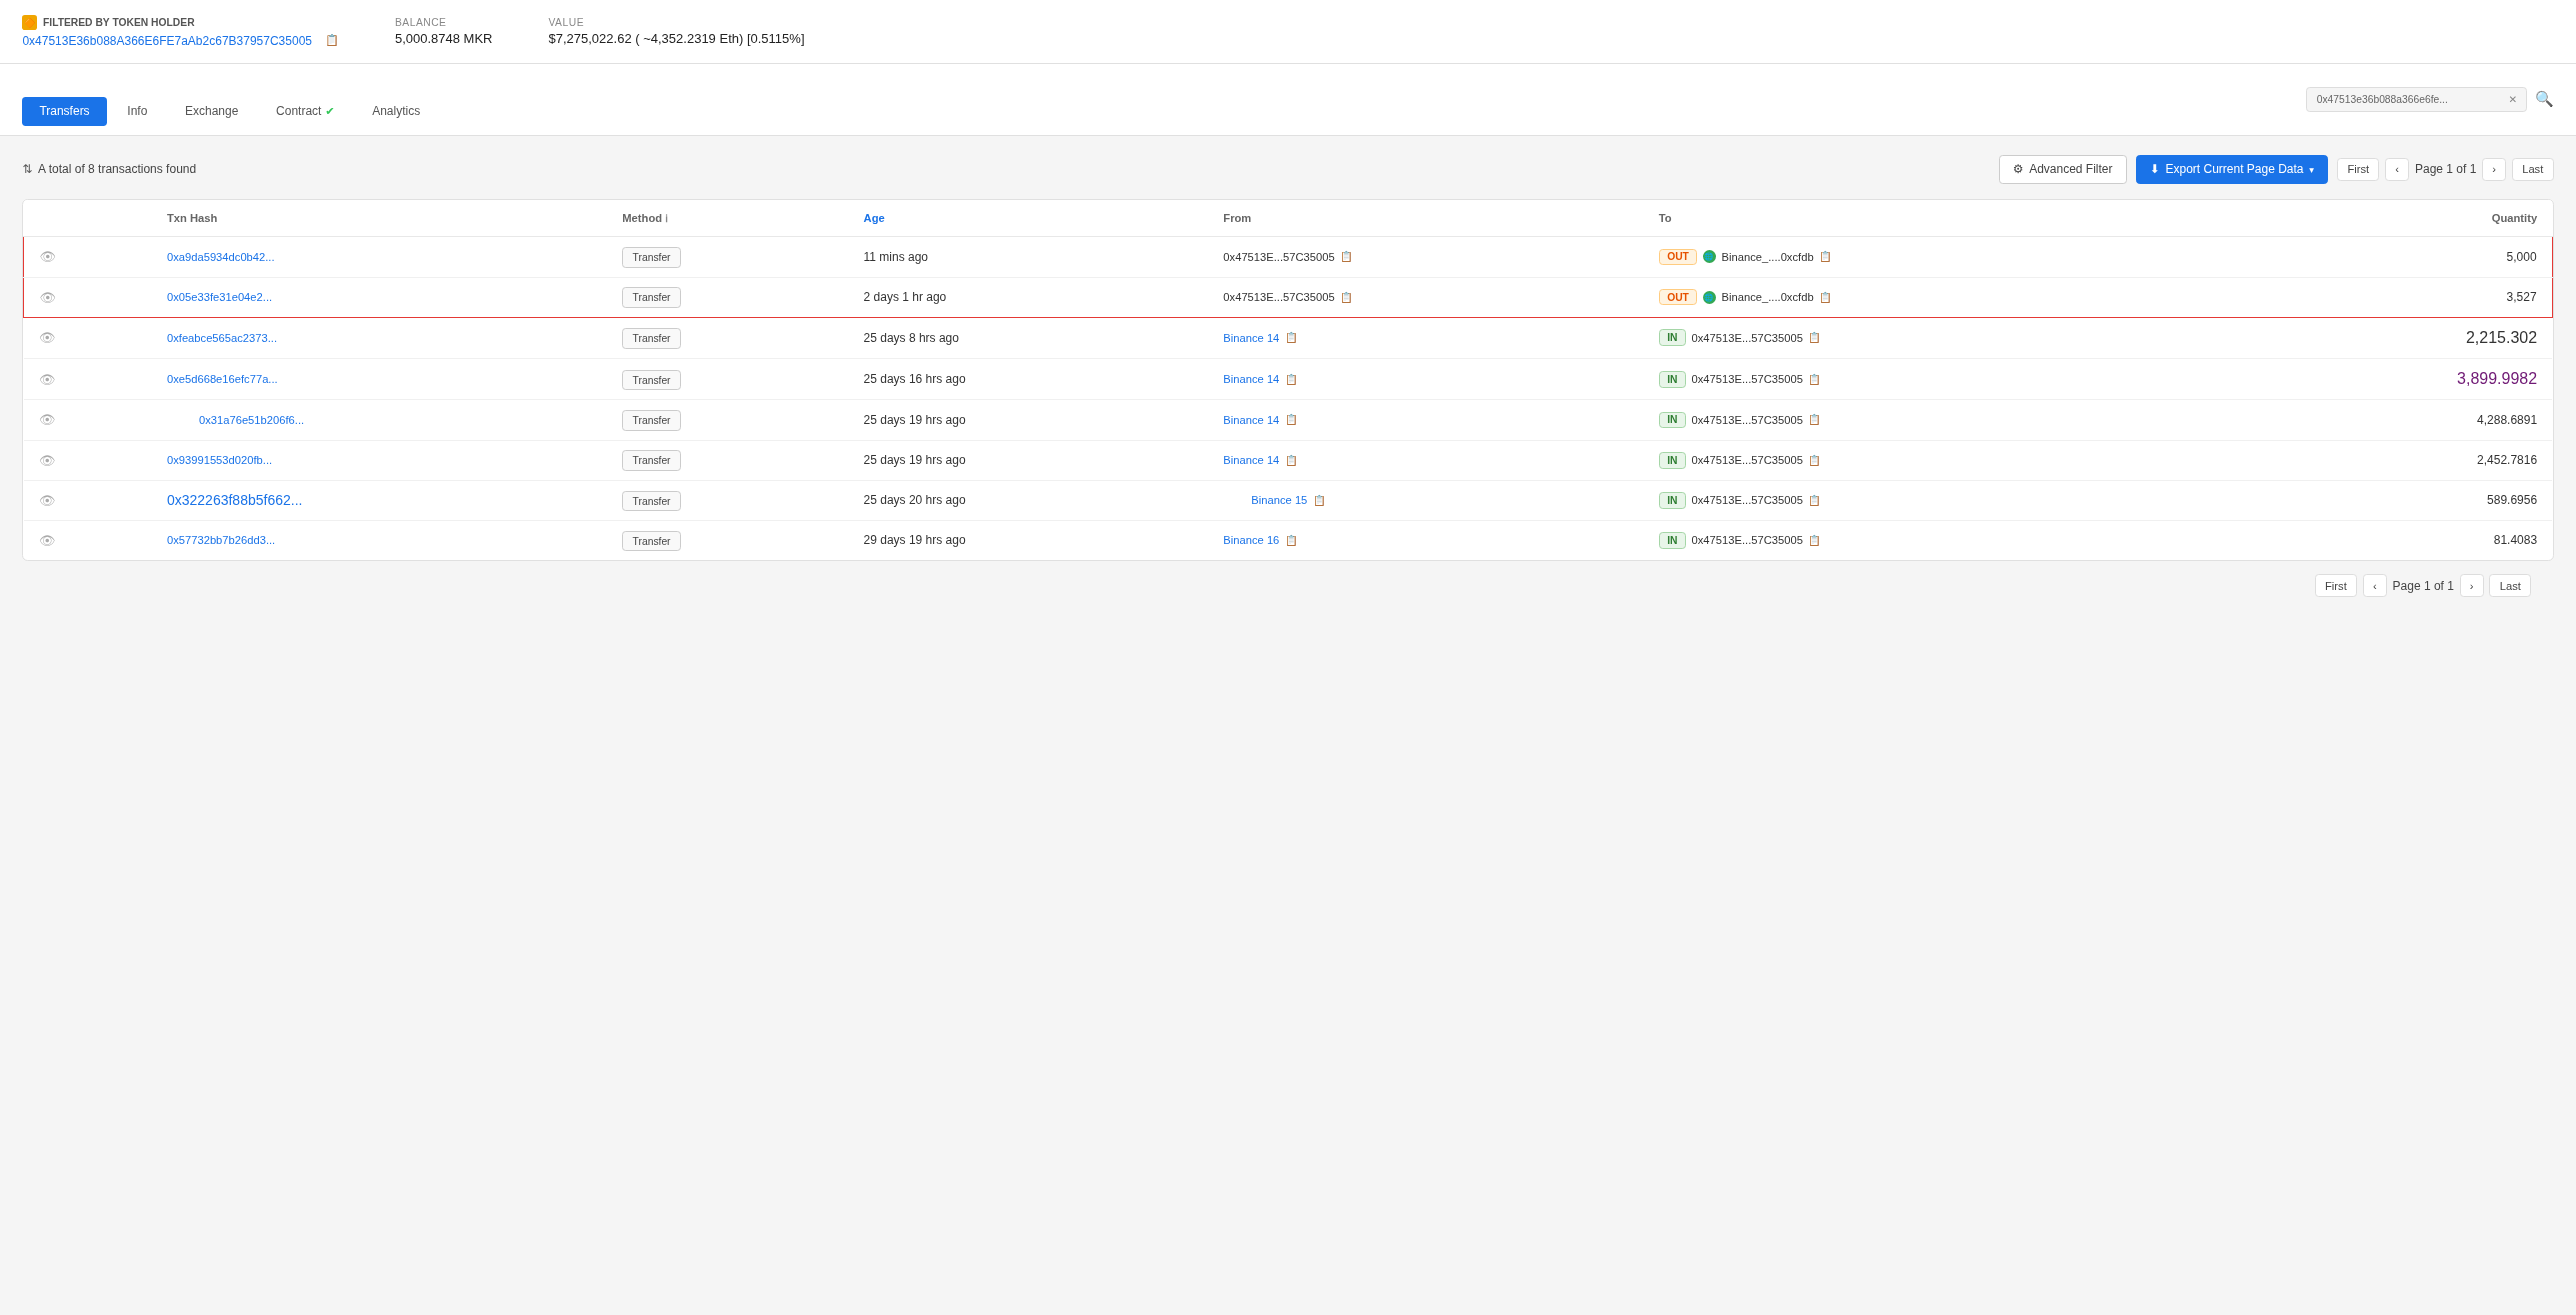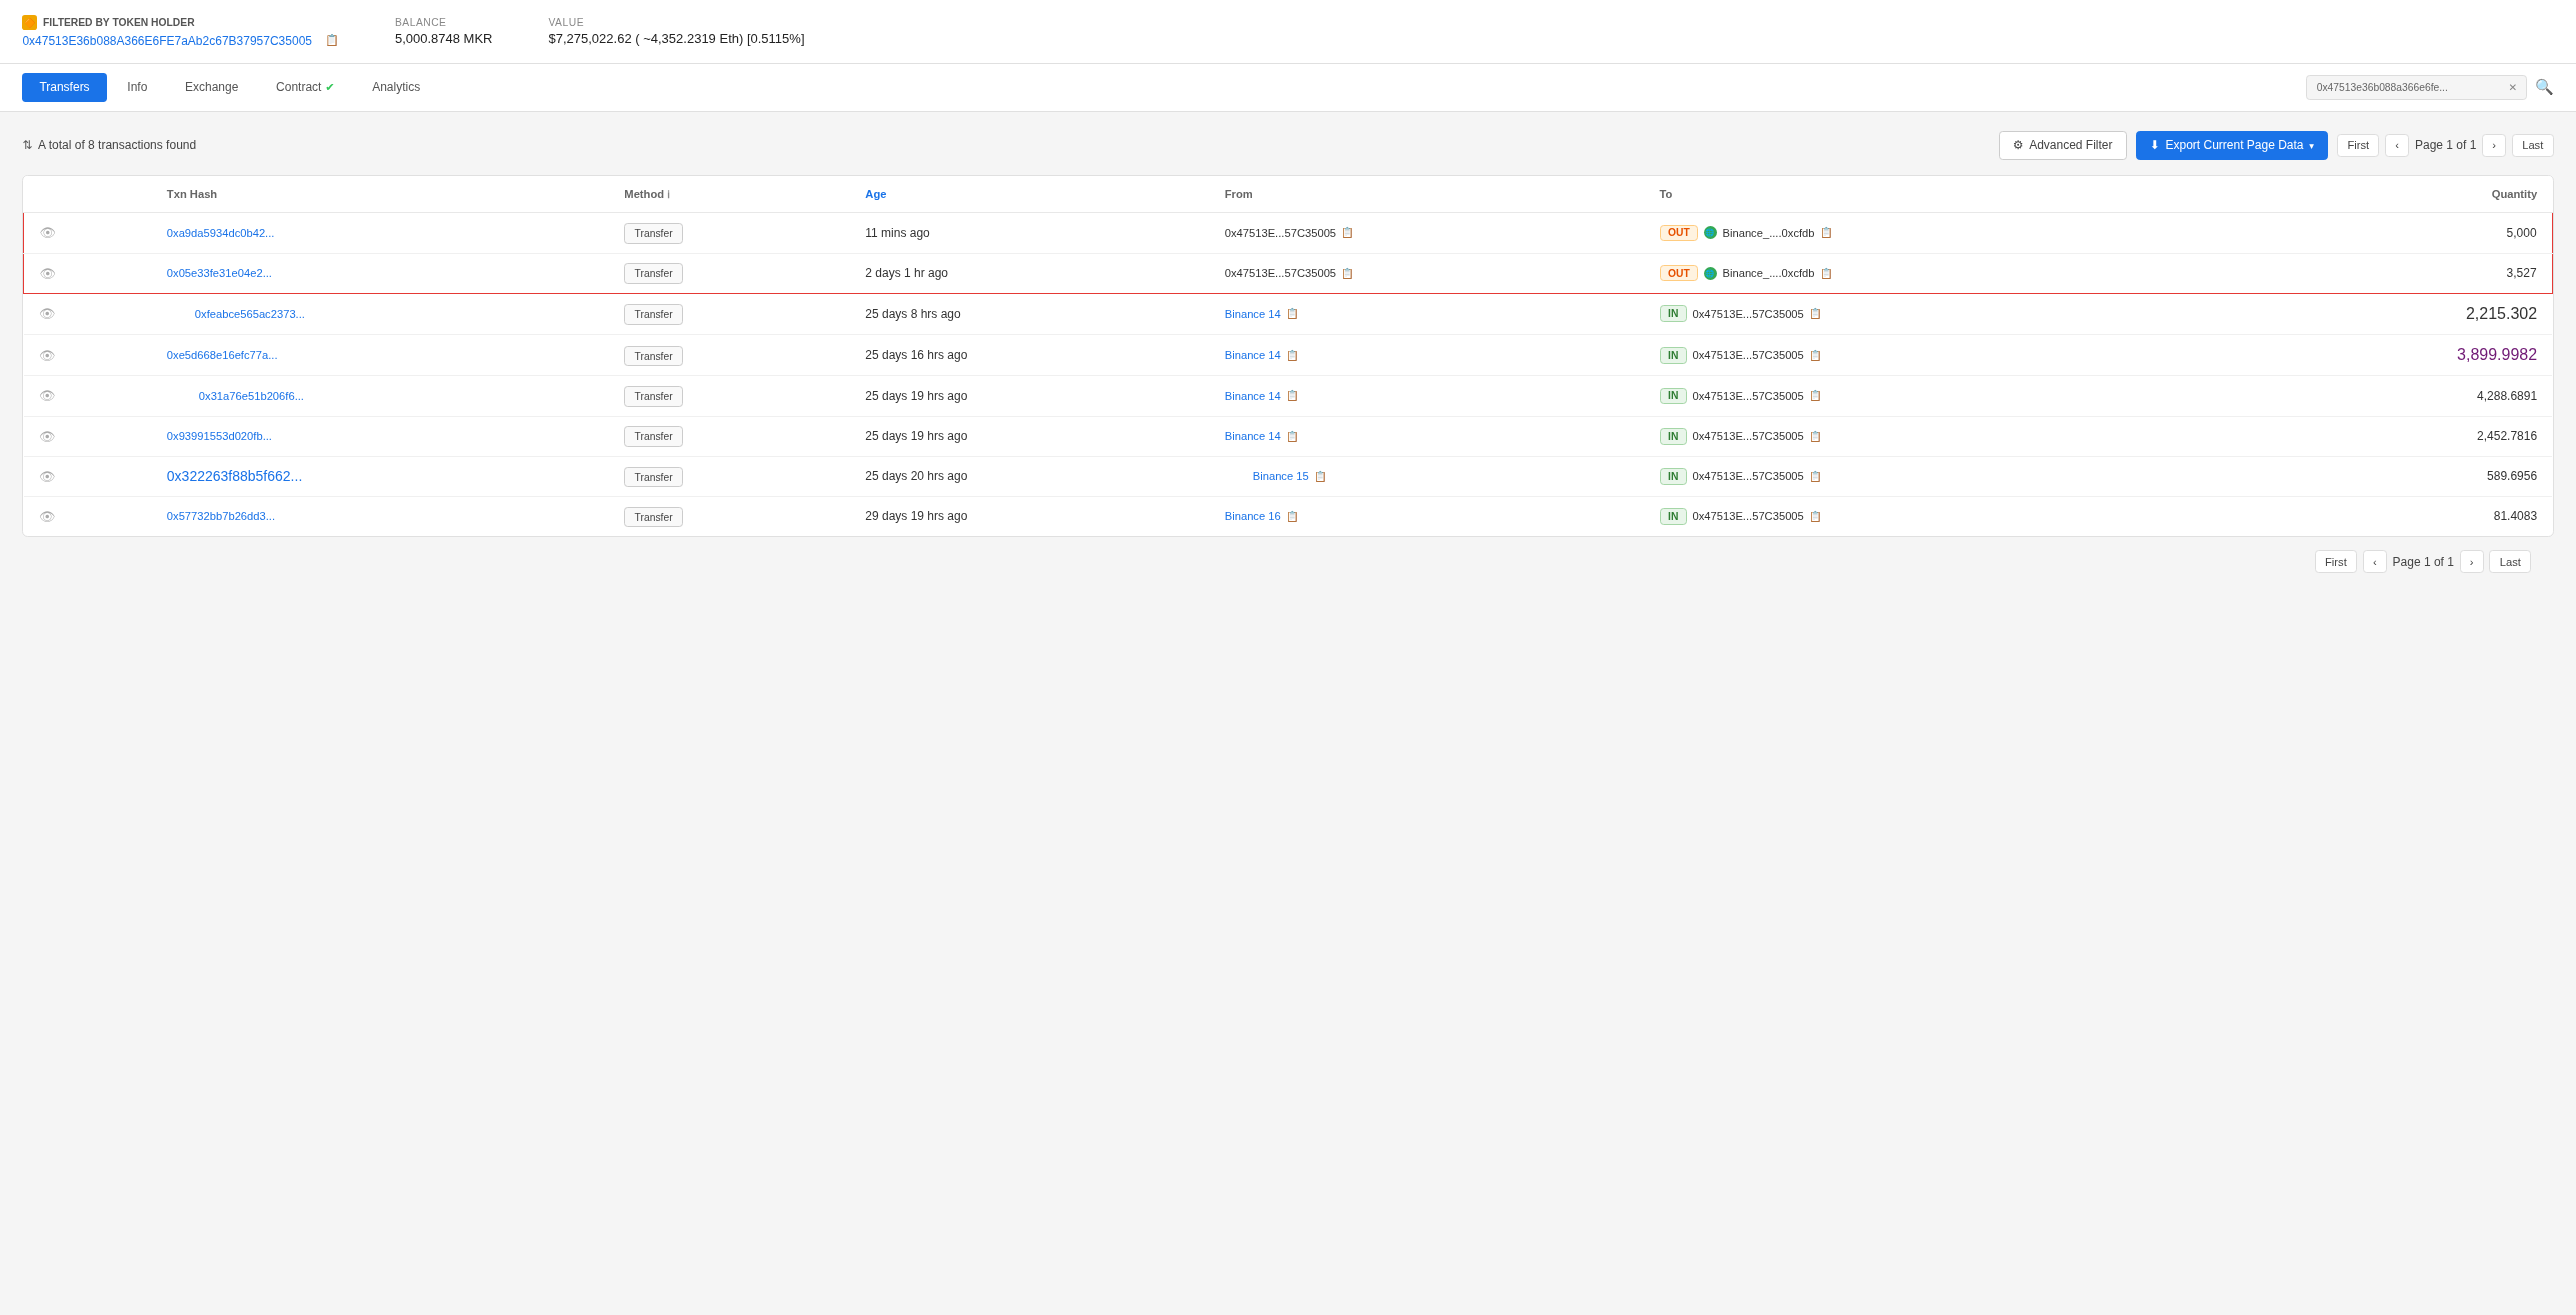--- a/index.html
+++ b/index.html
@@ -88,20 +88,21 @@
       padding: 7.5px 17px;
       border-radius: 3.7px;
       cursor: pointer;
       font-size: 12px;
       color: #555;
       background: transparent;
       border: none;
       display: flex;
       align-items: center;
       gap: 3.7px;
+      margin-top: 24px;
     }
     .tab.active {
       background: #1a73e8;
       color: #fff;
     }
     .tab .check-icon {
       color: #34c759;
       font-size: 11.2px;
     }
 
@@ -390,21 +391,21 @@
       <span class="dir-badge dir-out">OUT</span>
       <span style="width:13px;height:13px;border-radius:50%;background:#34a853;display:inline-flex;align-items:center;justify-content:center;font-size:7.5px;color:white;">🌐</span>
       <span style="font-size:11.2px;color:#333;cursor:pointer;">Binance_....0xcfdb</span>
       <span style="color:#aaa;font-size:10.3px;cursor:pointer;">📋</span>
     </div>
             </td>
             <td style="text-align: right;"><span style="font-size:12px;color:#333;font-weight:500;">3,527</span></td>
           </tr>
           <tr>
             <td><span style="color:#aaa;cursor:pointer;font-size:13px;">👁</span></td>
-            <td><span style="color:#1a73e8;cursor:pointer;font-size:11.2px;margin-left:28px;">0xfeabce565ac2373...</span></td>
+            <td><span style="color:#1a73e8;cursor:pointer;font-size:11.2px;">0xfeabce565ac2373...</span></td>
             <td><span style="padding:3.7px 9.3px;border:0.9px solid #ccc;border-radius:3.7px;font-size:10.3px;color:#444;background:#f9f9f9;">Transfer</span></td>
             <td><span style="font-size:12px;color:#333;">25 days 8 hrs ago</span></td>
             <td>
     <div style="display:flex;align-items:center;gap:5.6px;">
       <span style="font-size:11.2px;color:#1a73e8;cursor:pointer;">Binance 14</span>
       <span style="color:#aaa;font-size:10.3px;cursor:pointer;">📋</span>
     </div>
             </td>
             <td>
     <div style="display:flex;align-items:center;gap:5.6px;">

